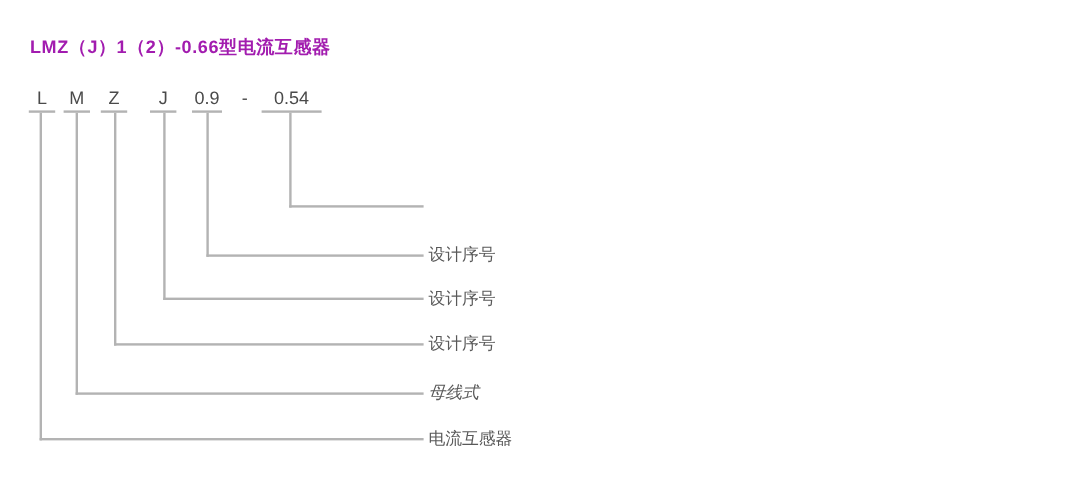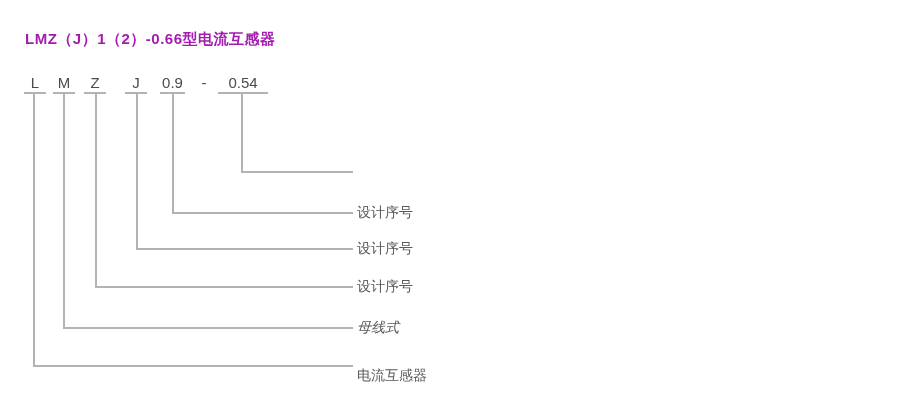--- a/index.html
+++ b/index.html
@@ -74,15 +74,15 @@
   <div class="connector" style="left:172px; width:179px; height:118px;"></div>
   <div class="connector" style="left:136px; width:215px; height:154px;"></div>
   <div class="connector" style="left:95px;  width:256px; height:192px;"></div>
   <div class="connector" style="left:63px;  width:288px; height:233px;"></div>
   <div class="connector" style="left:33px;  width:318px; height:271px;"></div>
 
   <div class="legend-label" style="top:202px;">设计序号</div>
   <div class="legend-label" style="top:238px;">设计序号</div>
   <div class="legend-label" style="top:276px;">设计序号</div>
   <div class="legend-label" style="top:317px;font-style:italic;">母线式</div>
-  <div class="legend-label" style="top:365px;">电流互感器</div>
+  <div class="legend-label" style="top:355px;">电流互感器</div>
 
 </div>
 
 </body></html>

